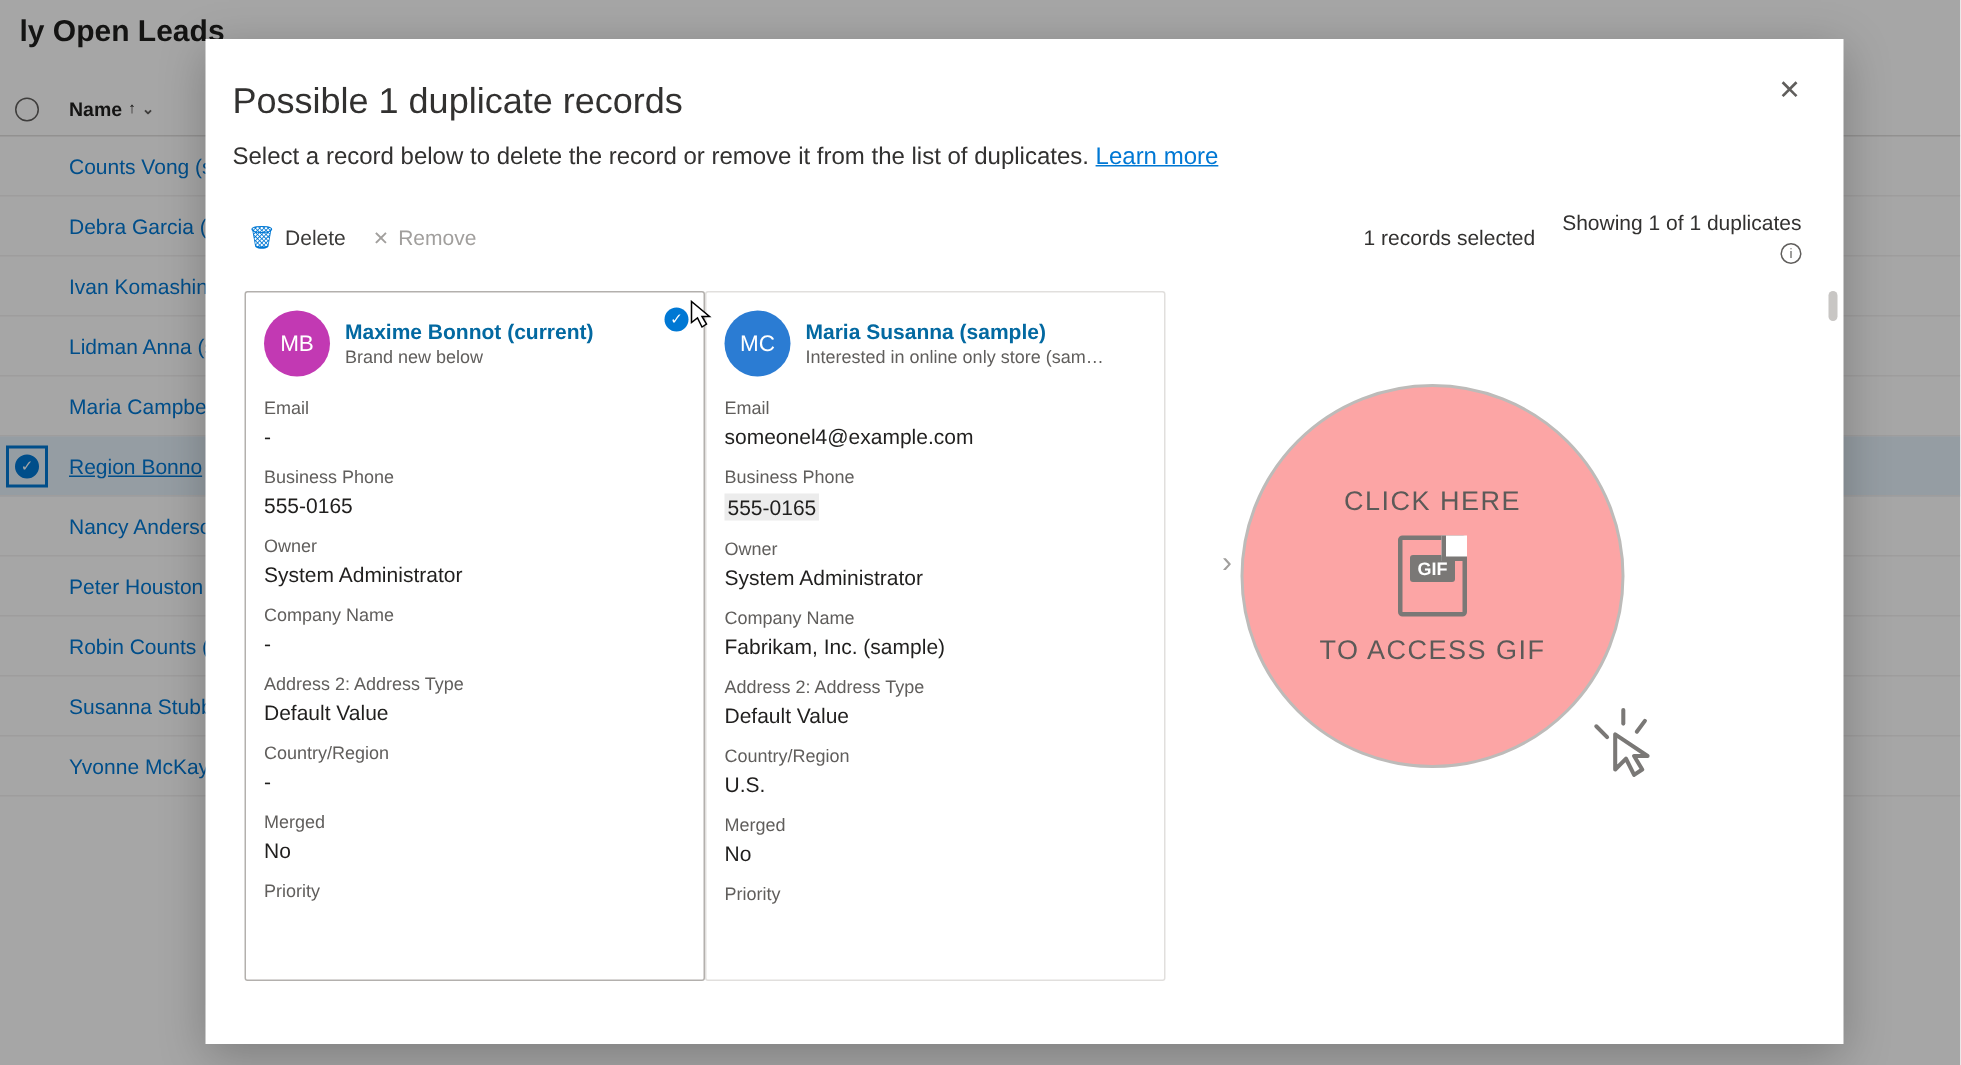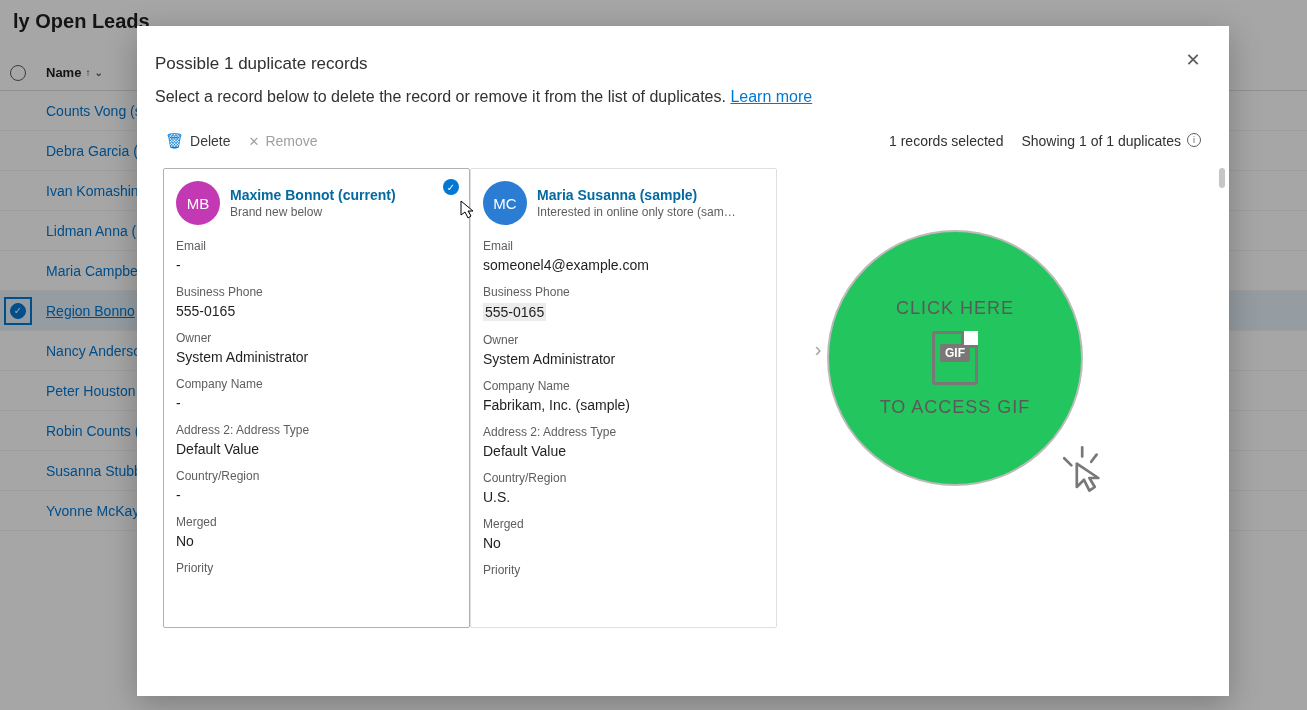--- a/index.html
+++ b/index.html
@@ -112,21 +112,21 @@
       width: 1092px;
       height: 670px;
       background: #fff;
       box-shadow: 0 8px 30px rgba(0,0,0,0.25);
     }
     .modal-header {
       padding: 28px 42px 8px 18px;
       position: relative;
     }
     .modal-title {
-      font-size: 17px;
+      font-size: 24px;
       color: #323130;
       margin-bottom: 14px;
     }
     .modal-subtitle {
       font-size: 16px;
       color: #323130;
     }
     .learn-more {
       color: #0078D4;
       text-decoration: underline;
@@ -269,21 +269,21 @@
 
     
     .gif-badge {
       position: absolute;
       left: 690px;
       top: 72px;
       width: 256px;
       height: 256px;
       border: 2px solid #bdbbb9;
       border-radius: 50%;
-      background: #22c55e;
+      background: #fca5a5;
       display: flex;
       flex-direction: column;
       align-items: center;
       justify-content: center;
       gap: 12px;
       color: #605e5c;
     }
     .gif-badge .gtxt { font-size: 18px; letter-spacing: 1px; color:#5c5a58; font-family: "Segoe UI", Arial, sans-serif; }
     .gif-file-icon {
       width: 46px;
@@ -420,21 +420,21 @@
         <span class="ticon">🗑</span>
         <span>Delete</span>
       </div>
       <div class="tbtn remove">
         <span class="ticon">✕</span>
         <span>Remove</span>
       </div>
     </div>
     <div class="toolbar-right">
       <span>1 records selected</span>
-      <span style="display:flex;align-items:flex-start;gap:6px;">
+      <span style="display:flex;align-items:flex-end;gap:6px;flex-direction:column;">
         <span>Showing 1 of 1 duplicates</span>
         <span class="info-icon">i</span>
       </span>
     </div>
   </div>
   <div class="modal-body">
     <div class="nav-arrow nav-left">‹</div>
     <div class="nav-arrow nav-right">›</div>
     <div class="cards-row" id="cards-row">
         <div class="card selected">

